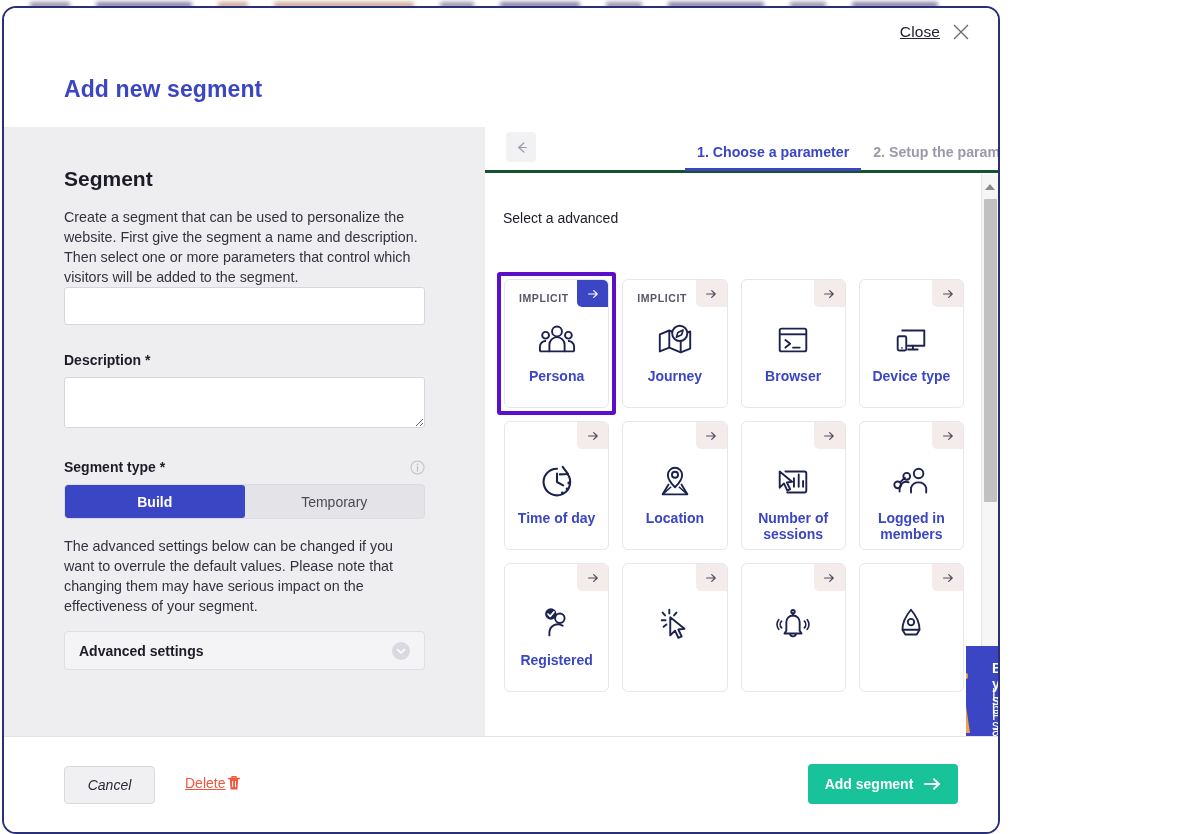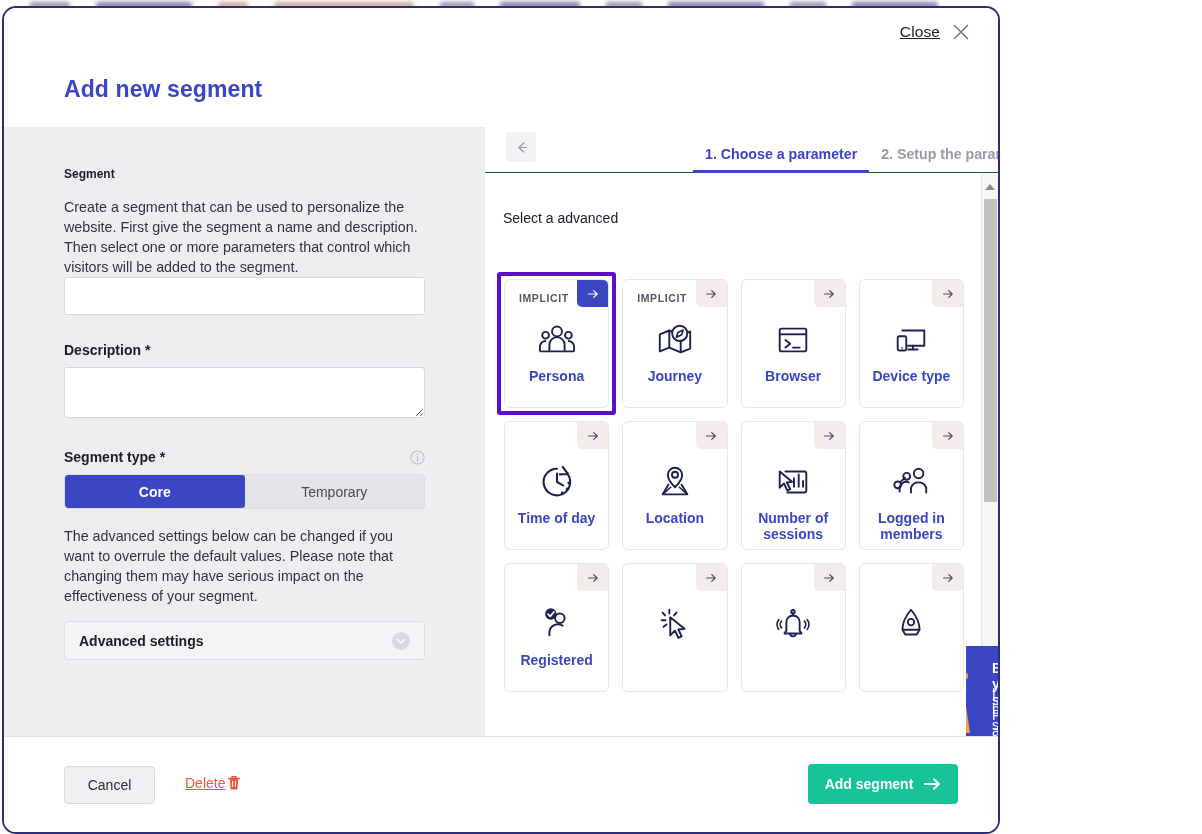--- a/index.html
+++ b/index.html
@@ -62,21 +62,21 @@
   
   #modal-body { flex: 1 1 auto; display: flex; min-height: 0; position: relative; }
 
   
   #left-pane {
     width: 481px; flex: 0 0 481px;
     background: #eeeef0;
     padding: 40px 60px 0 60px;
     position: relative;
   }
-  #segment-heading { font-size: 12px; font-weight: bold; color: #1b1b29; }
+  #segment-heading { font-size: 21px; font-weight: bold; color: #1b1b29; }
   #segment-desc {
     margin-top: 16px; font-size: 14.3px; color: #33333f;
     line-height: 20px; width: 362px;
   }
   .field-label {
     font-size: 14px; font-weight: bold; color: #1b1b29;
     margin-top: 27px; margin-bottom: 9px;
   }
   .text-input {
     width: 361px; height: 38px; background: #fff;
@@ -115,22 +115,22 @@
     background: #f4f4f6; border: 1px solid #dedee4; border-radius: 4px;
     display: flex; align-items: center; justify-content: space-between;
     padding: 15px 14px; cursor: pointer;
   }
   #advanced-settings-label { font-size: 14px; font-weight: bold; color: #1b1b29; }
   #chevron-down-icon { width: 18px; height: 18px; display: block; }
 
   
   #right-pane { flex: 1 1 auto; position: relative; background: #fff; min-width: 0; }
   #steps-bar {
-    height: 46px; border-bottom: 1px solid #14532d;
-    display: flex; align-items: center; position: relative; padding-left: 8px;
+    height: 46px; border-bottom: 3px solid #14532d;
+    display: flex; align-items: center; position: relative;
   }
   #back-button {
     position: absolute; left: 21px; top: 5px;
     width: 30px; height: 30px; background: #f2f2f5; border: none;
     border-radius: 4px; display: flex; align-items: center; justify-content: center;
     cursor: pointer;
   }
   #back-arrow-icon { width: 15px; height: 15px; display: block; }
   #steps { display: flex; gap: 0; margin-left: 200px; height: 100%; align-items: flex-end; }
   .step {
@@ -226,20 +226,21 @@
   #modal-footer {
     height: 96px; flex: 0 0 96px; border-top: 1px solid #e4e4ea;
     background: #fff; position: relative;
   }
   #cancel-button {
     position: absolute; left: 60px; top: 29px;
     width: 91px; height: 38px; background: #f0f0f3;
     border: 1px solid #d8d8de; border-radius: 4px;
     font-family: "Liberation Sans", sans-serif; font-size: 14px; color: #2a2a38;
     cursor: pointer;
+    font-style: italic;
   }
   #delete-button {
     position: absolute; left: 181px; top: 38px;
     display: flex; align-items: center; gap: 2px; cursor: pointer;
   }
   #delete-label { font-size: 14px; color: #f2563c; text-decoration: underline; }
   #trash-icon { width: 14px; height: 16px; display: block; }
   #add-segment-button {
     position: absolute; right: 40px; top: 27px;
     width: 150px; height: 40px; background: #18c39a; border: none; border-radius: 4px;
@@ -293,21 +294,21 @@
       <div id="segment-type-row">
         <span id="segment-type-label">Segment type *</span>
         <svg id="info-icon" viewBox="0 0 16 16">
           <circle cx="8" cy="8" r="7" fill="none" stroke="#9a9aa6" stroke-width="1.1"></circle>
           <circle cx="8" cy="4.6" r="0.9" fill="#9a9aa6"></circle>
           <path d="M8 7 L8 12" stroke="#9a9aa6" stroke-width="1.3" stroke-linecap="round"></path>
         </svg>
       </div>
 
       <div id="segment-type-toggle">
-        <button class="toggle-btn active">Core</button>
+        <button class="toggle-btn active">Build</button>
         <button class="toggle-btn">Temporary</button>
       </div>
 
       <div id="advanced-note">The advanced settings below can be changed if you want to overrule the default values. Please note that changing them may have serious impact on the effectiveness of your segment.</div>
 
       <div id="advanced-settings">
         <span id="advanced-settings-label">Advanced settings</span>
         <svg id="chevron-down-icon" viewBox="0 0 18 18">
           <circle cx="9" cy="9" r="9" fill="#d9d9e0"></circle>
           <path d="M5.5 7.5 L9 11 L12.5 7.5" fill="none" stroke="#ffffff" stroke-width="1.6" stroke-linecap="round" stroke-linejoin="round"></path>

